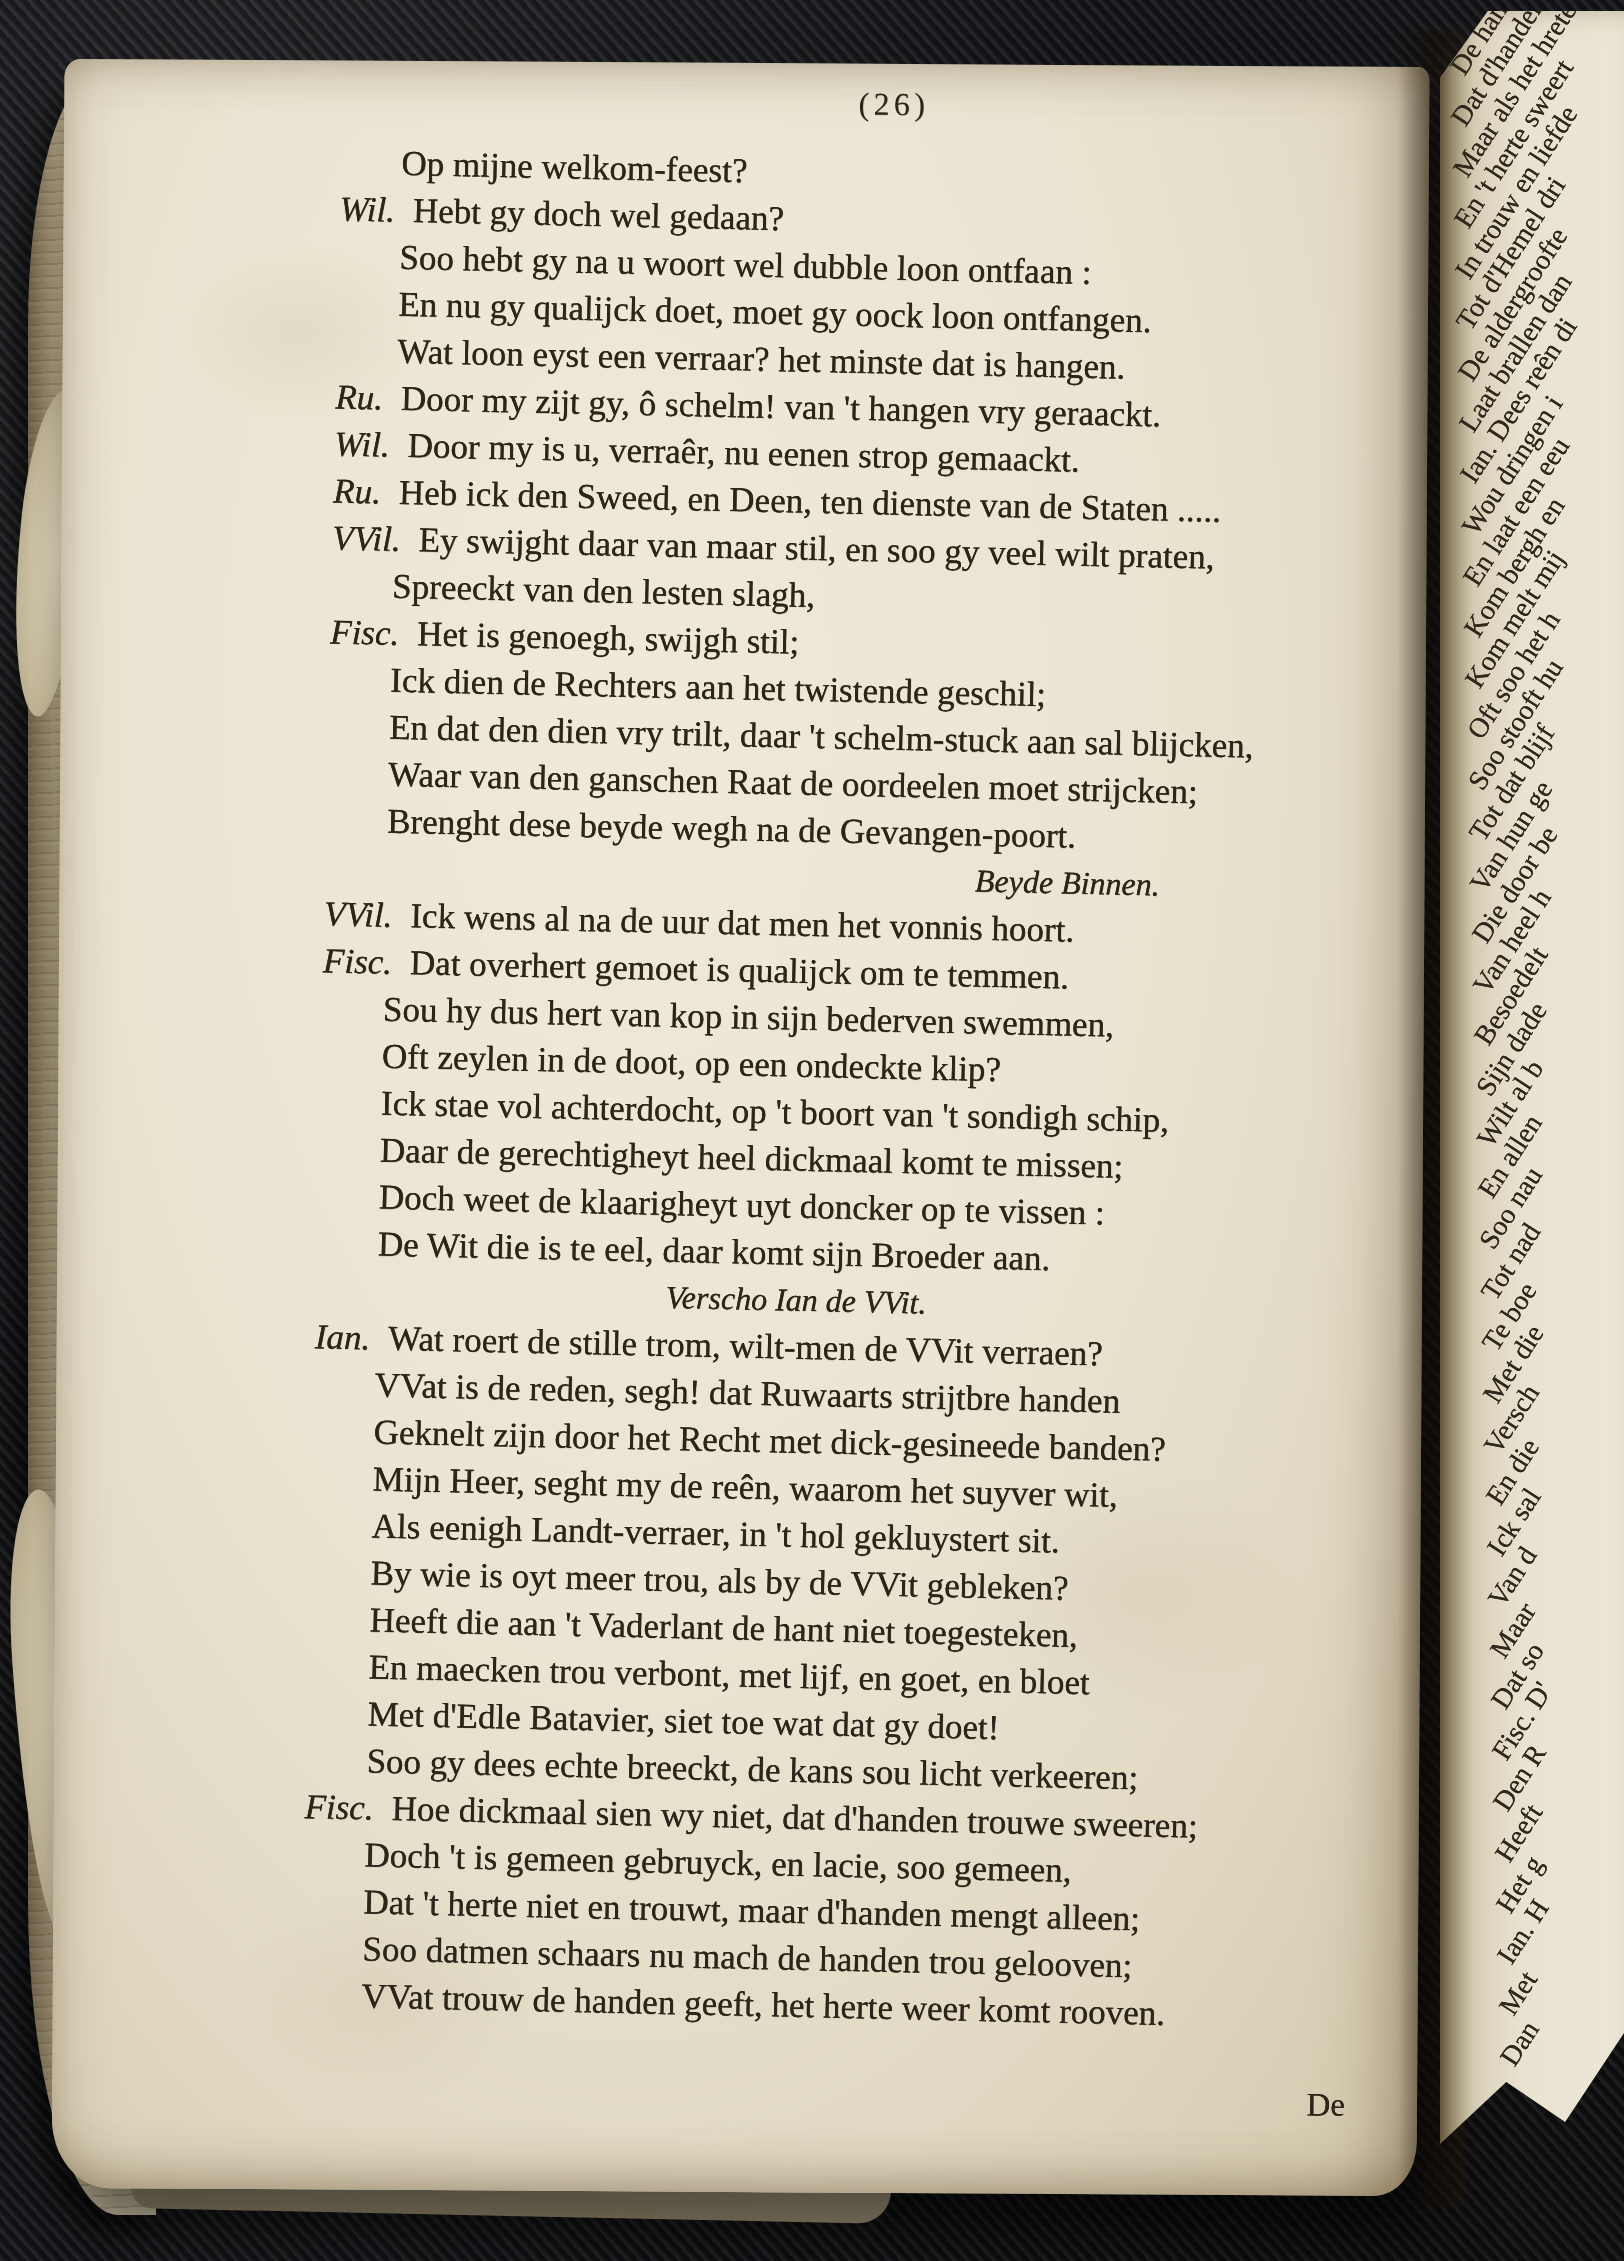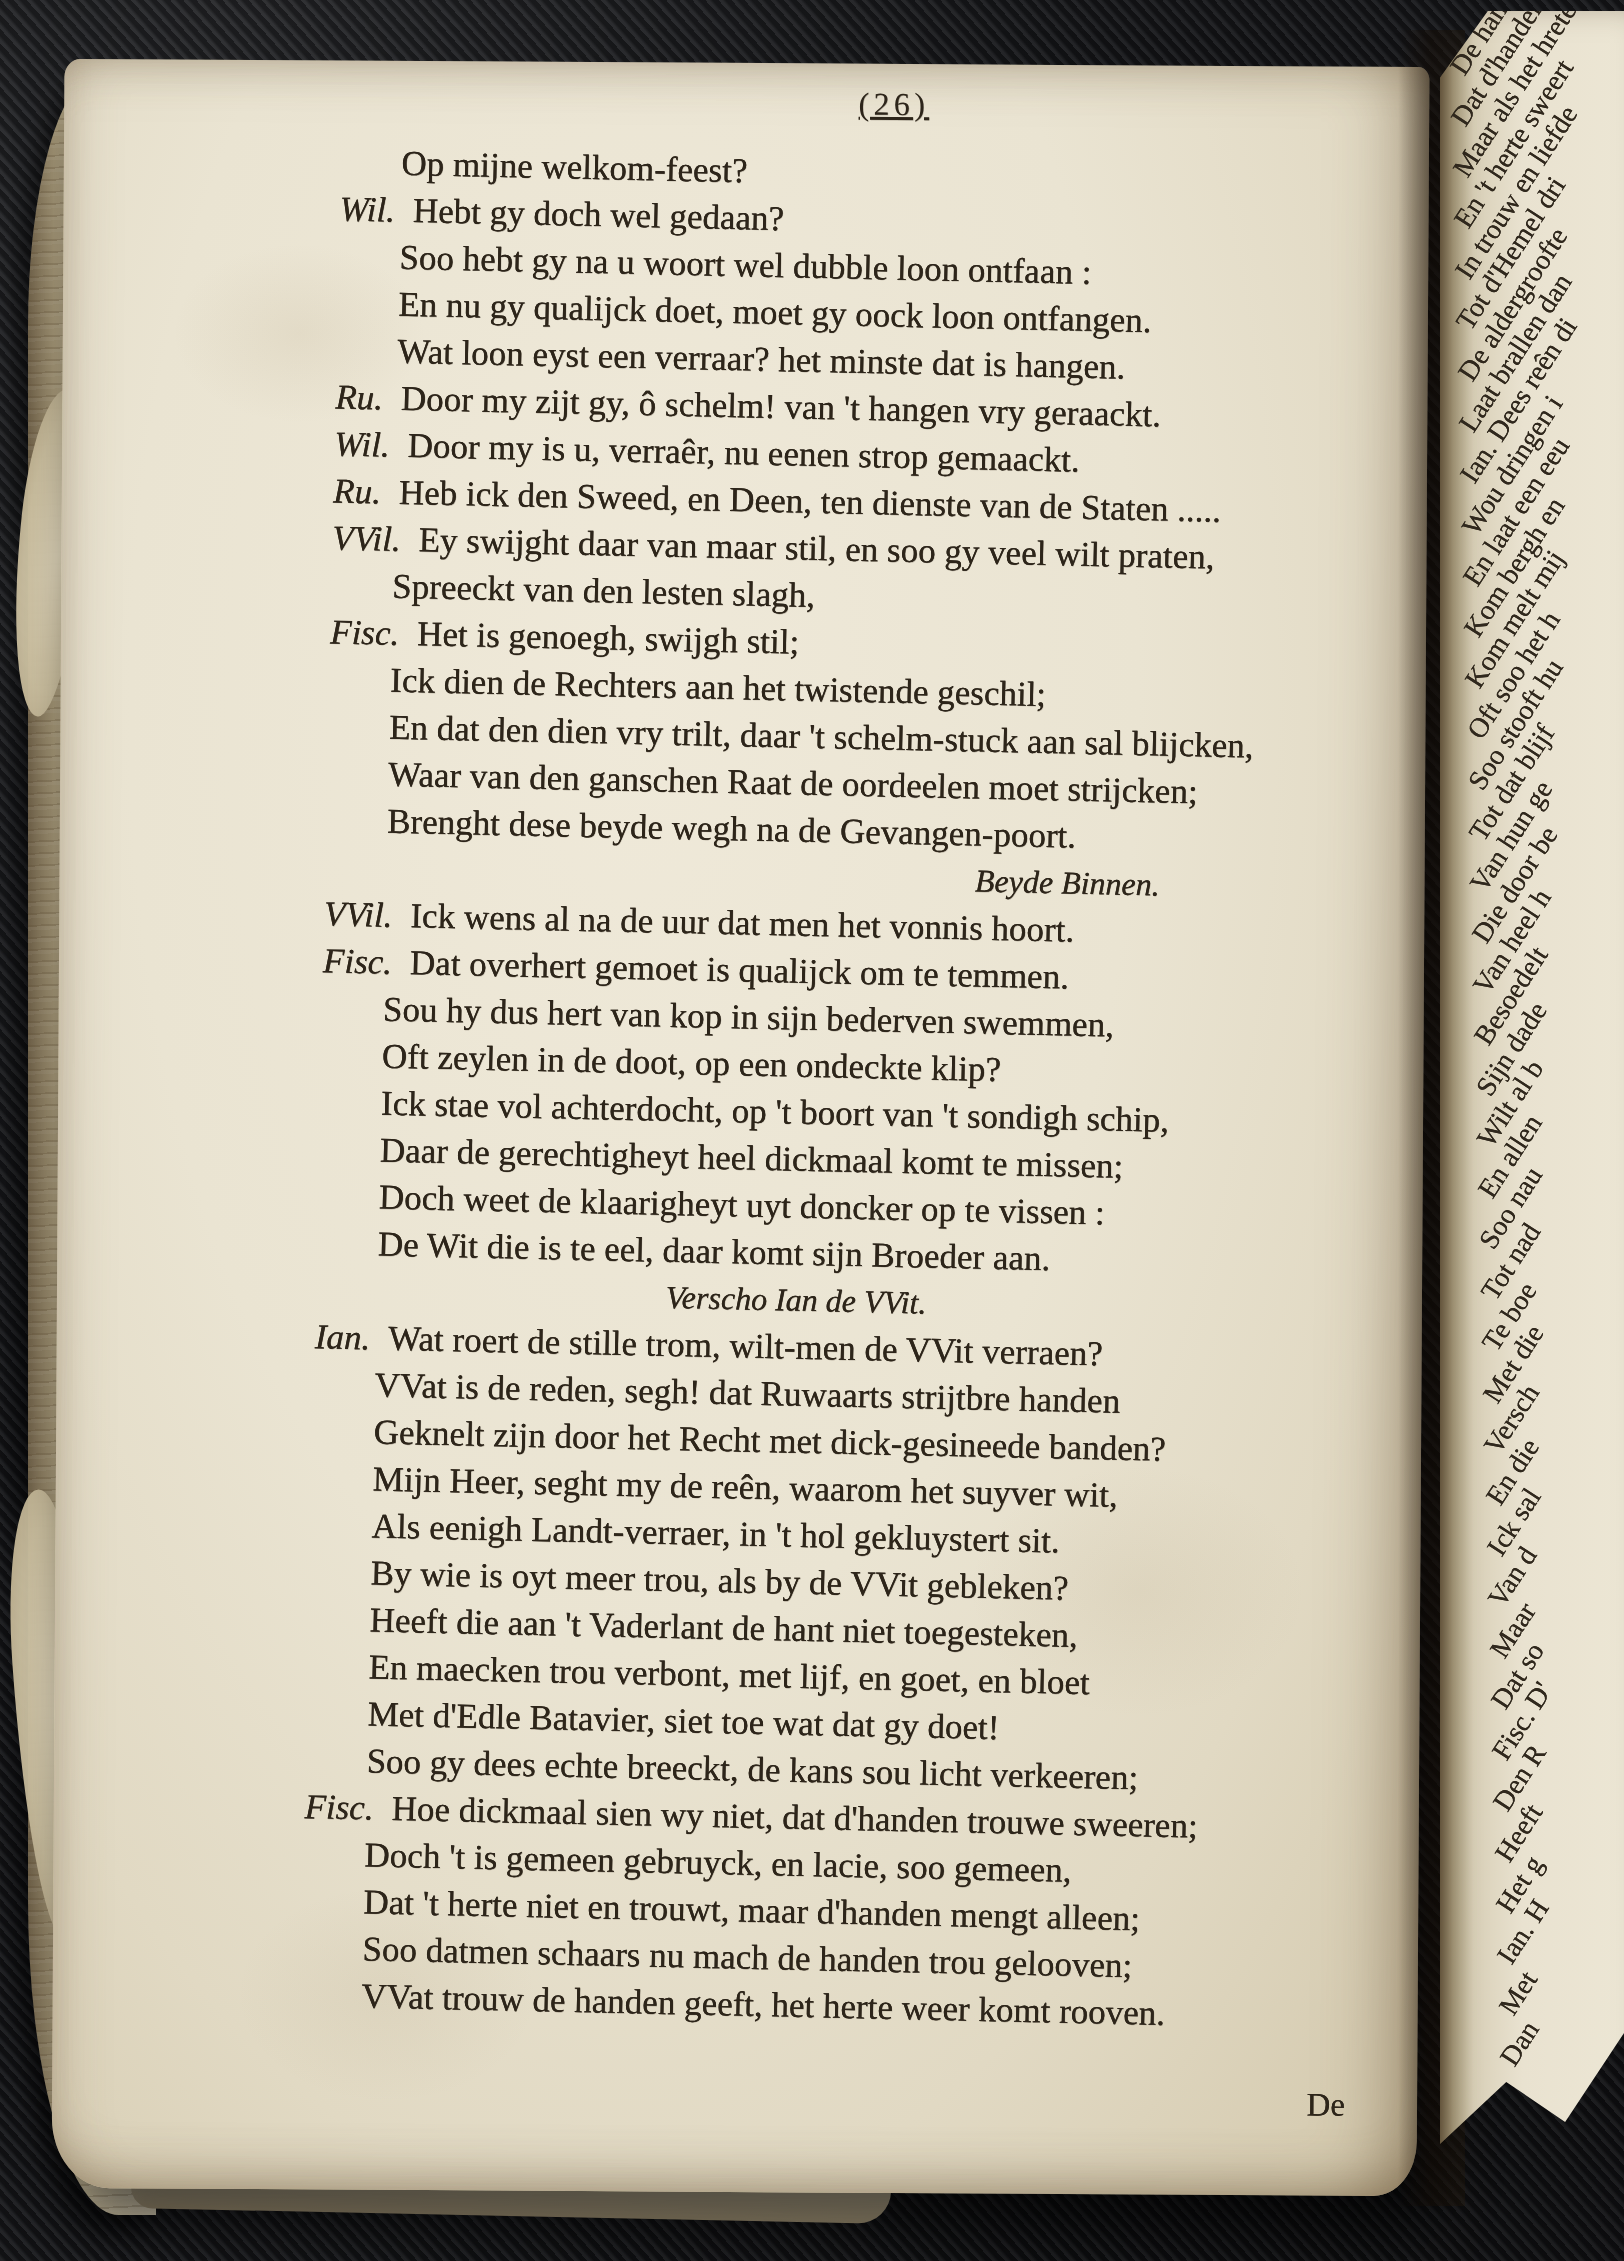--- a/index.html
+++ b/index.html
@@ -39,21 +39,21 @@
       inset 0 -40px 58px -38px rgba(110,88,58,0.42),
       inset 0 33px 52px -38px rgba(120,100,70,0.26),
       18px 36px 58px rgba(0,0,0,0.62);
     overflow:hidden;}
   .paper-stain{position:absolute;border-radius:50%;pointer-events:none;}
   .stain-1{left:109px;top:182px;width:255px;height:182px;background:radial-gradient(ellipse, rgba(150,128,88,0.10), transparent 70%);}
   .stain-2{left:912px;top:1398px;width:340px;height:255px;background:radial-gradient(ellipse, rgba(150,128,88,0.09), transparent 70%);}
   .stain-3{left:182px;top:1824px;width:304px;height:219px;background:radial-gradient(ellipse, rgba(140,118,80,0.08), transparent 70%);}
 
   .page-number{position:absolute;left:58.2%;top:22px;font-size:32px;letter-spacing:4.3px;color:#2d251a;
-    text-shadow:0.5px 0.5px 0 rgba(46,36,24,0.30);text-decoration:underline;}
+    text-shadow:0.5px 0.5px 0 rgba(46,36,24,0.30);}
 
   .text-block{position:absolute;left:277px;top:78px;width:1088px;
     transform:rotate(0.9deg);transform-origin:top left;
     font-size:35px;line-height:47px;color:#2d251a;
     text-shadow:0 0 0.4px currentColor, 0.5px 0.6px 0 rgba(46,36,24,0.26);}
   .vline{height:47px;white-space:nowrap;}
   .vline.no-speaker{padding-left:61px;}
   .speaker{font-style:italic;padding-right:18px;}
   .stage{font-style:italic;font-size:32px;}
   .stage-right{padding-left:650px;}

